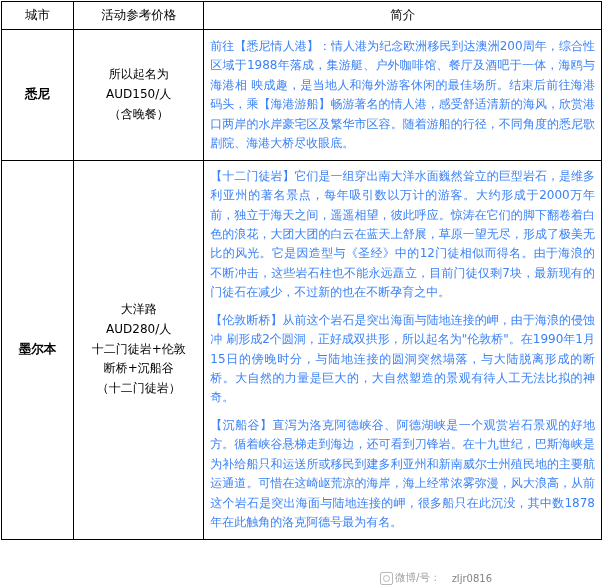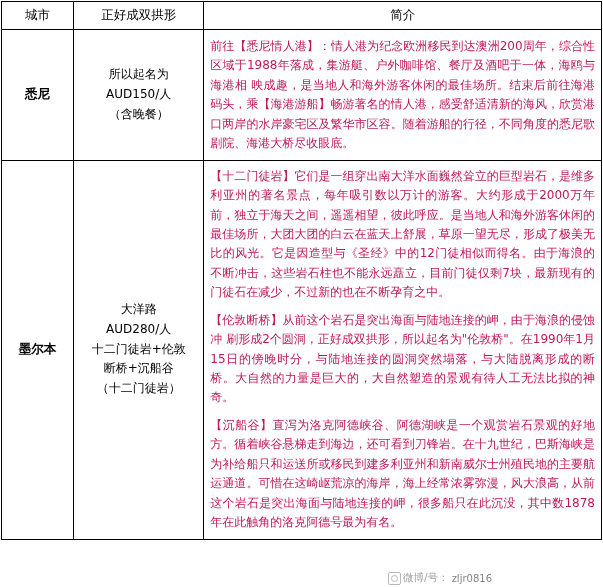--- a/index.html
+++ b/index.html
@@ -53,39 +53,39 @@
     text-align: center;
     font-size: 12px;
     line-height: 1.65;
     padding: 4px 4px;
   }
   td.desc {
     text-align: justify;
     font-size: 12px;
     line-height: 1.62;
     padding: 6px 6px 6px 6px;
-    color: #be185d;
+    color: #3b82f6;
   }
   td.desc p {
     margin: 0;
     text-indent: 0;
   }
   td.desc p + p {
     margin-top: 8px;
   }
   .row1 td.desc { padding-top: 7px; }
 
   
   .watermark {
     position: absolute;
     right: 4px;
     bottom: 3px;
     display: flex;
     align-items: center;
-    gap: 3px;
+    gap: 11px;
     font-size: 11px;
     color: #8a8a8a;
     opacity: 0.95;
     pointer-events: none;
   }
   .watermark .wm-tag {
     display: inline-flex;
     align-items: center;
     gap: 2px;
     color: #9a9a9a;
@@ -121,21 +121,21 @@
 
   <table class="info">
     <colgroup>
       <col class="c-city">
       <col class="c-price">
       <col class="c-desc">
     </colgroup>
     <thead>
       <tr>
         <th>城市</th>
-        <th>正好成双拱形</th>
+        <th>活动参考价格</th>
         <th>简介</th>
       </tr>
     </thead>
     <tbody>
       <tr class="row1">
         <td class="city">悉尼</td>
         <td class="price">
           <div>所以起名为</div>
           <div>AUD150/人</div>
           <div>（含晚餐）</div>
@@ -147,21 +147,21 @@
       <tr class="row2">
         <td class="city">墨尔本</td>
         <td class="price">
           <div>大洋路</div>
           <div>AUD280/人</div>
           <div>十二门徒岩+伦敦</div>
           <div>断桥+沉船谷</div>
           <div>（十二门徒岩）</div>
         </td>
         <td class="desc">
-          <p>【十二门徒岩】它们是一组穿出南大洋水面巍然耸立的巨型岩石，是维多利亚州的著名景点，每年吸引数以万计的游客。大约形成于2000万年前，独立于海天之间，遥遥相望，彼此呼应。是当地人和海外游客休闲的最佳场所，大团大团的白云在蓝天上舒展，草原一望无尽，形成了极美无比的风光。它是因造型与《圣经》中的12门徒相似而得名。由于海浪的不断冲击，这些岩石柱也不能永远矗立，目前门徒仅剩7块，最新现有的门徒石在减少，不过新的也在不断孕育之中。</p>
+          <p>【十二门徒岩】它们是一组穿出南大洋水面巍然耸立的巨型岩石，是维多利亚州的著名景点，每年吸引数以万计的游客。大约形成于2000万年前，独立于海天之间，遥遥相望，彼此呼应。惊涛在它们的脚下翻卷着白色的浪花，大团大团的白云在蓝天上舒展，草原一望无尽，形成了极美无比的风光。它是因造型与《圣经》中的12门徒相似而得名。由于海浪的不断冲击，这些岩石柱也不能永远矗立，目前门徒仅剩7块，最新现有的门徒石在减少，不过新的也在不断孕育之中。</p>
           <p>【伦敦断桥】从前这个岩石是突出海面与陆地连接的岬，由于海浪的侵蚀冲 刷形成2个圆洞，正好成双拱形，所以起名为"伦敦桥"。在1990年1月15日的傍晚时分，与陆地连接的圆洞突然塌落，与大陆脱离形成的断桥。大自然的力量是巨大的，大自然塑造的景观有待人工无法比拟的神奇。</p>
           <p>【沉船谷】直泻为洛克阿德峡谷、阿德湖峡是一个观赏岩石景观的好地方。循着峡谷悬梯走到海边，还可看到刀锋岩。在十九世纪，巴斯海峡是为补给船只和运送所或移民到建多利亚州和新南威尔士州殖民地的主要航运通道。可惜在这崎岖荒凉的海岸，海上经常浓雾弥漫，风大浪高，从前这个岩石是突出海面与陆地连接的岬，很多船只在此沉没，其中数1878年在此触角的洛克阿德号最为有名。</p>
         </td>
       </tr>
     </tbody>
   </table>
 
   <div class="watermark">
     <span class="wm-tag">
       <span class="wm-icon"></span>

